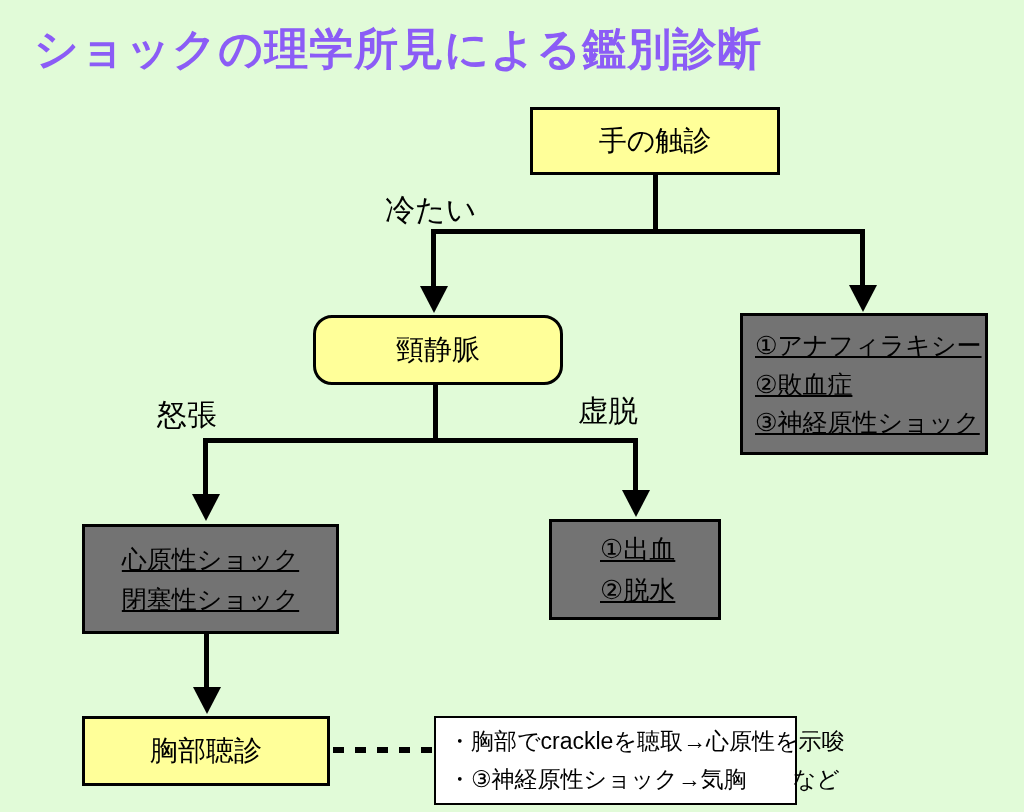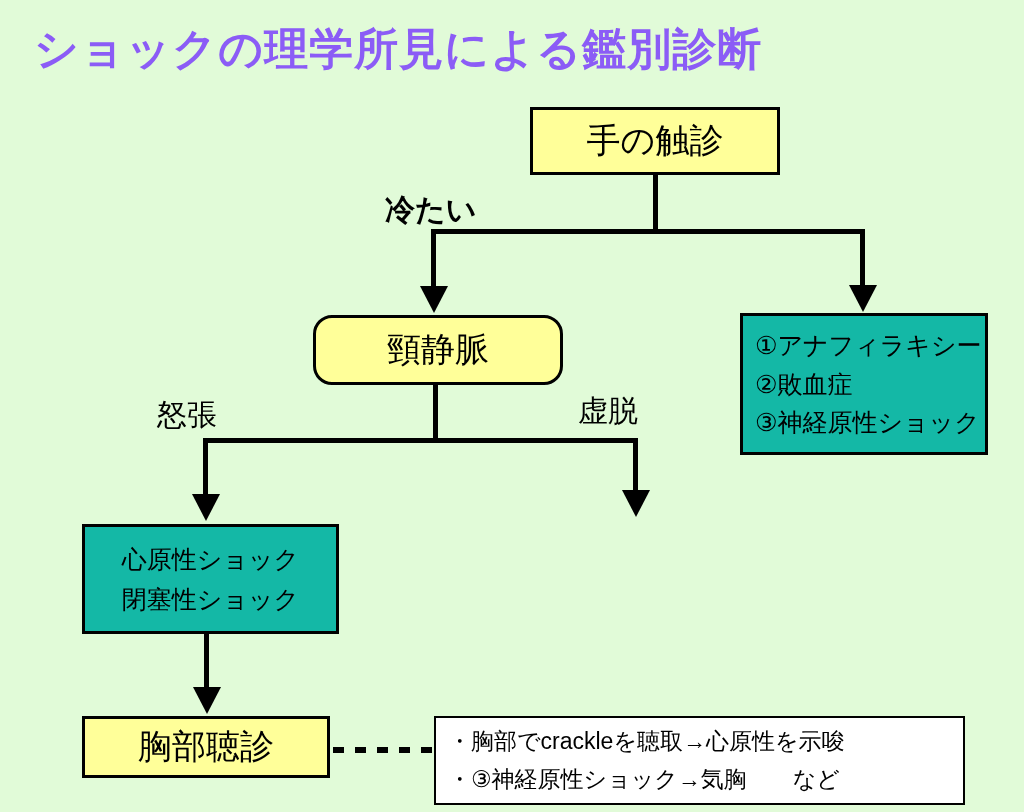--- a/index.html
+++ b/index.html
@@ -19,22 +19,22 @@
     letter-spacing:1px;
   }
   .node{
     position:absolute;
     border:3px solid #000;
     box-sizing:border-box;
     display:flex;align-items:center;justify-content:center;
     color:#000;
   }
   .node.yellow{background:#ffff99;}
-  .node.cyan{background:#14b8a6;}
-  .node.big-label{font-size:34px;}
+  .node.cyan{background:#737373;text-decoration:underline;}
+  .node.big-label{font-size:28px;}
   .node .lines{display:flex;flex-direction:column;justify-content:center;}
   .node .lines span{display:block;}
   .edge-label{
     position:absolute;font-size:30px;color:#000;white-space:nowrap;
   }
   .line{position:absolute;background:#000;}
   .arrow-down{
     position:absolute;width:0;height:0;
     border-left:14px solid transparent;
     border-right:14px solid transparent;
@@ -65,21 +65,21 @@
     <span>手の触診</span>
   </div>
 
   <div class="line" style="left:653px;top:175px;width:5px;height:58px;"></div>
   <div class="line" style="left:431px;top:229px;width:434px;height:5px;"></div>
   <div class="line" style="left:431px;top:229px;width:5px;height:60px;"></div>
   <div class="arrow-down" style="left:420px;top:286px;"></div>
   <div class="line" style="left:860px;top:229px;width:5px;height:58px;"></div>
   <div class="arrow-down" style="left:849px;top:285px;"></div>
 
-  <div class="edge-label" style="left:385px;top:190px;font-weight:bold;">冷たい</div>
+  <div class="edge-label" style="left:385px;top:190px;">冷たい</div>
 
   <div class="node yellow big-label" style="left:313px;top:315px;width:250px;height:70px;border-radius:19px;">
     <span>頸静脈</span>
   </div>
 
   <div class="node cyan" style="left:740px;top:313px;width:248px;height:142px;justify-content:flex-start;padding-left:12px;font-size:25px;">
     <div class="lines" style="line-height:1.55;">
       <span>①アナフィラキシー</span>
       <span>②敗血症</span>
       <span>③神経原性ショック</span>
@@ -96,28 +96,34 @@
   <div class="edge-label" style="left:157px;top:395px;">怒張</div>
   <div class="edge-label" style="left:578px;top:391px;">虚脱</div>
 
   <div class="node cyan" style="left:82px;top:524px;width:257px;height:110px;font-size:25px;">
     <div class="lines" style="line-height:1.6;text-align:center;">
       <span>心原性ショック</span>
       <span>閉塞性ショック</span>
     </div>
   </div>
 
+  <div class="node cyan" style="left:549px;top:519px;width:172px;height:101px;justify-content:flex-start;padding-left:48px;font-size:26px;">
+    <div class="lines" style="line-height:1.55;">
+      <span>①出血</span>
+      <span>②脱水</span>
+    </div>
+  </div>
 
   <div class="line" style="left:204px;top:634px;width:5px;height:56px;"></div>
   <div class="arrow-down" style="left:193px;top:687px;"></div>
 
-  <div class="node yellow big-label" style="left:82px;top:716px;width:248px;height:62px;">
+  <div class="node yellow big-label" style="left:82px;top:716px;width:248px;height:70px;">
     <span>胸部聴診</span>
   </div>
 
   <div class="dashed-line" style="left:333px;top:747px;width:101px;"></div>
 
-  <div class="note-box" style="left:434px;top:716px;width:531px;height:89px;">
+  <div class="note-box" style="left:434px;top:716px;width:363px;height:89px;text-align:right;">
     <span>・胸部でcrackleを聴取→心原性を示唆</span>
     <span>・③神経原性ショック→気胸　　など</span>
   </div>
 
 </div>
 
 </body></html>

